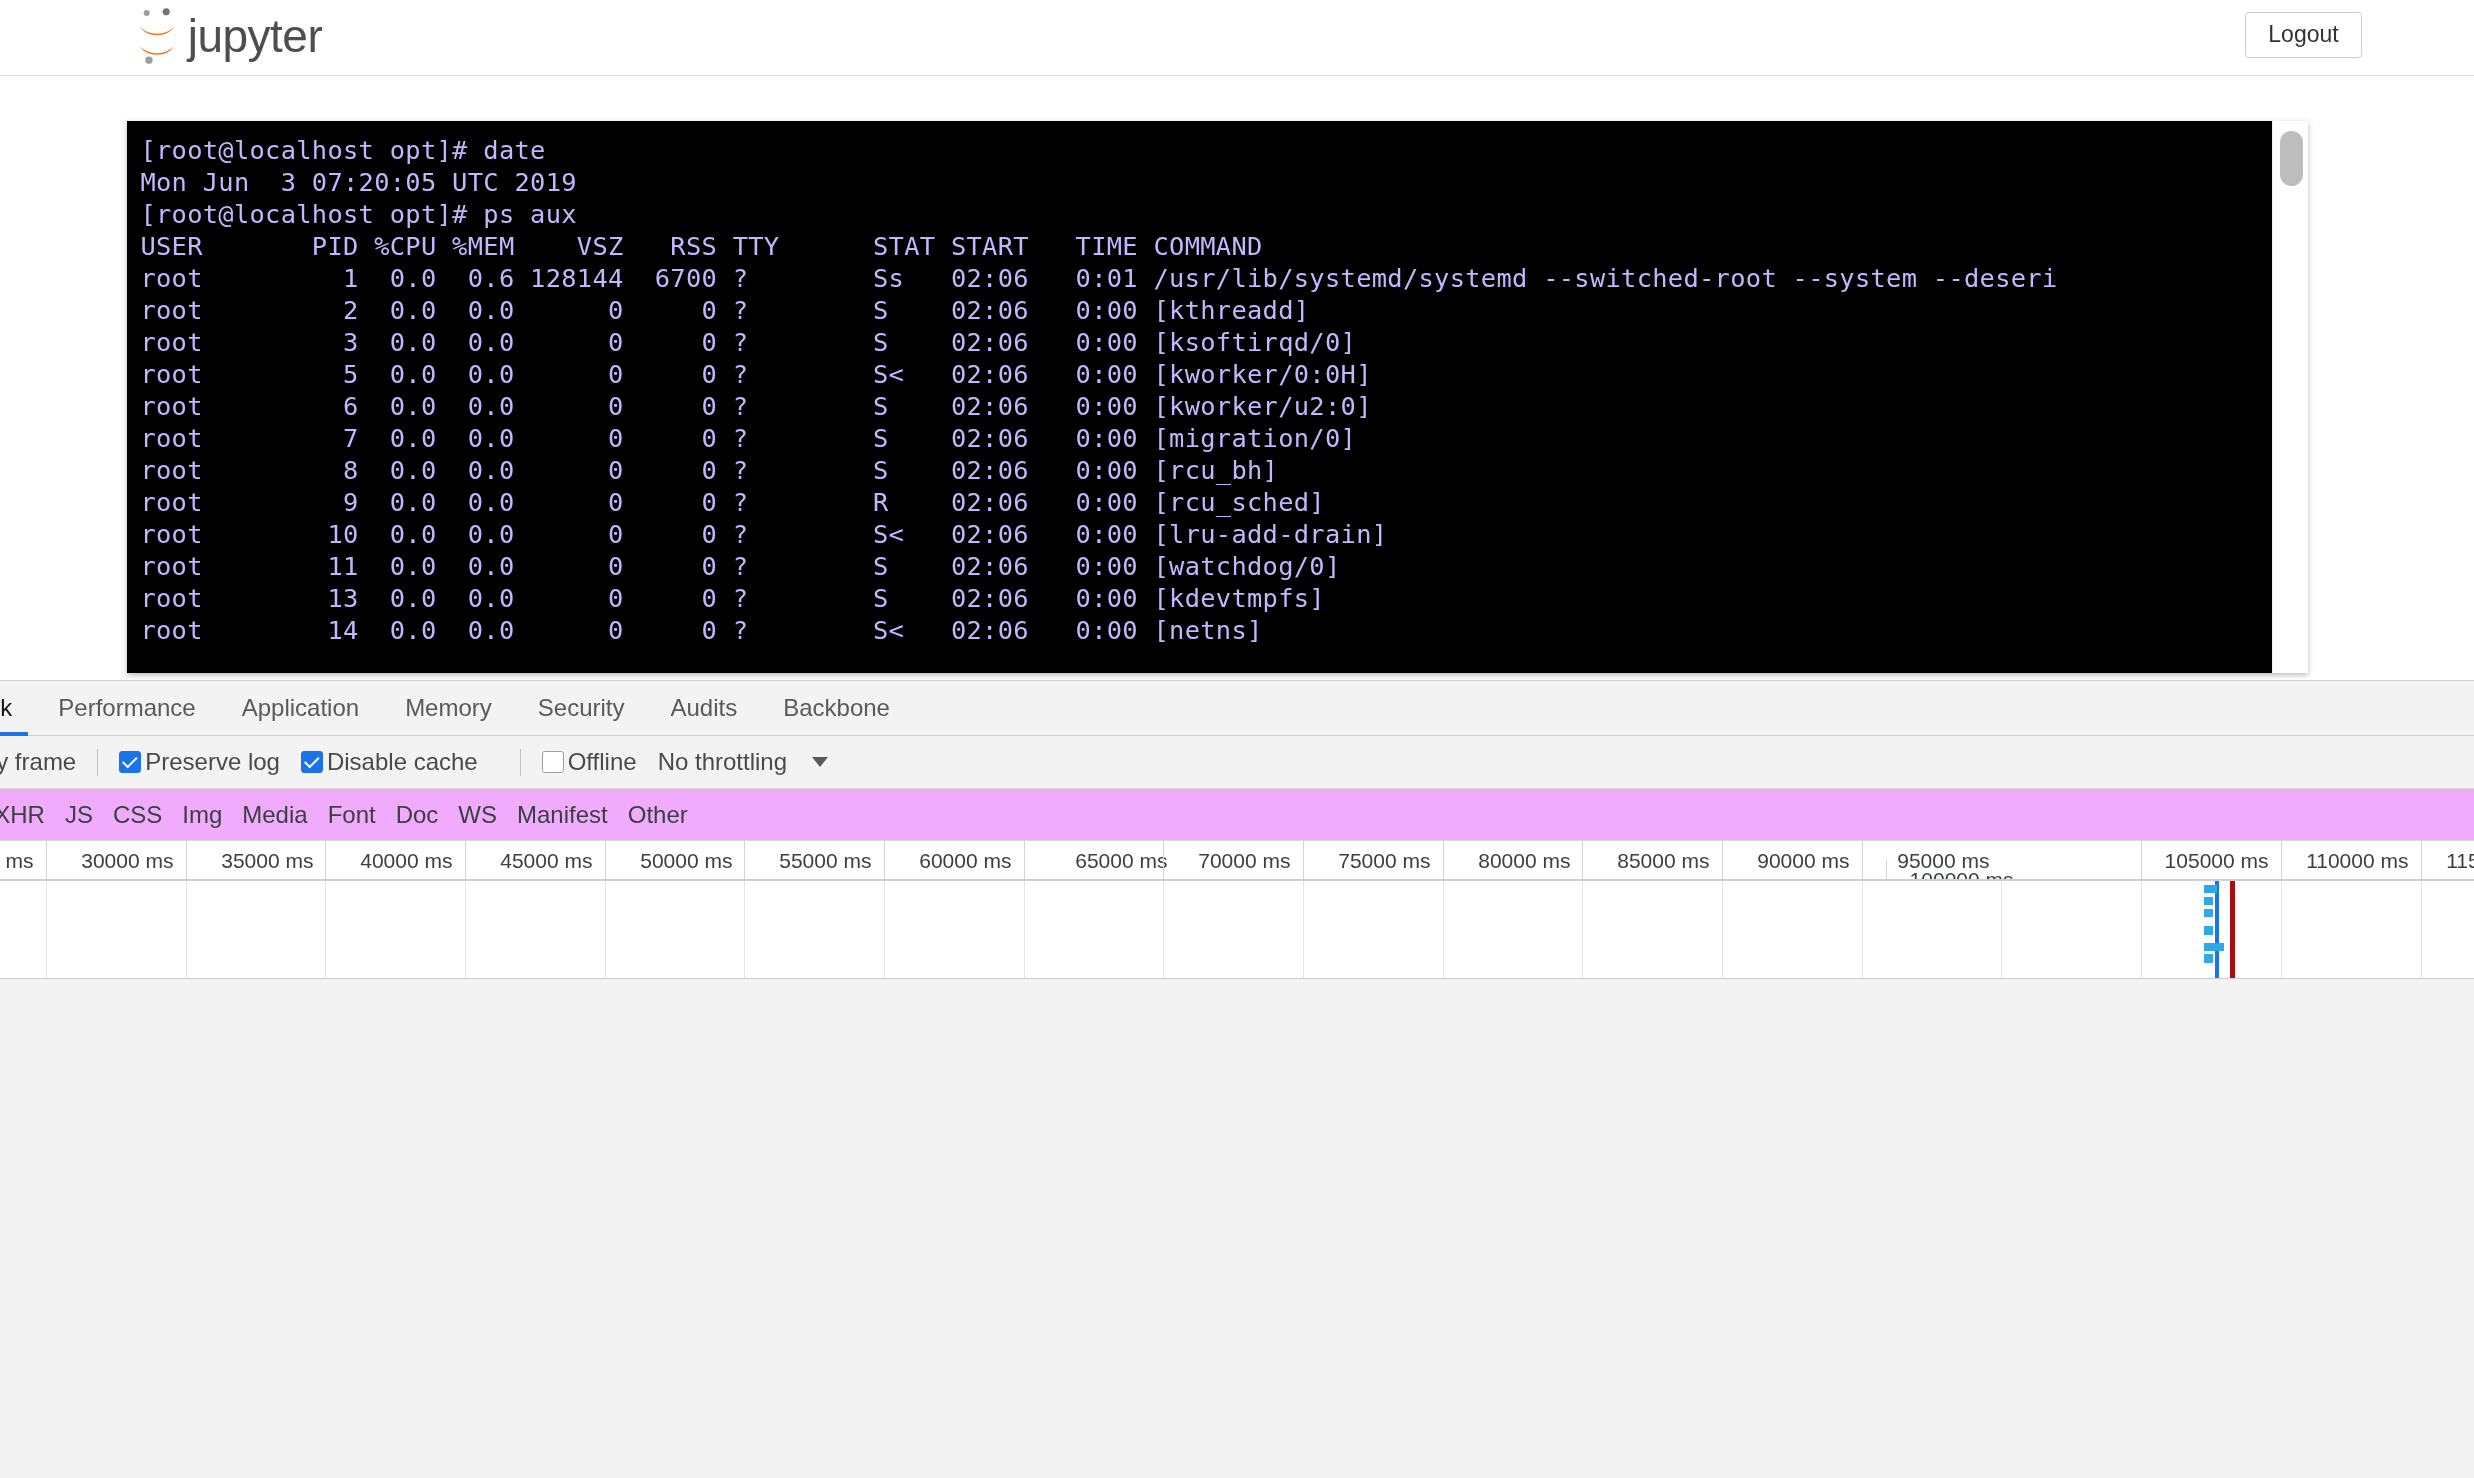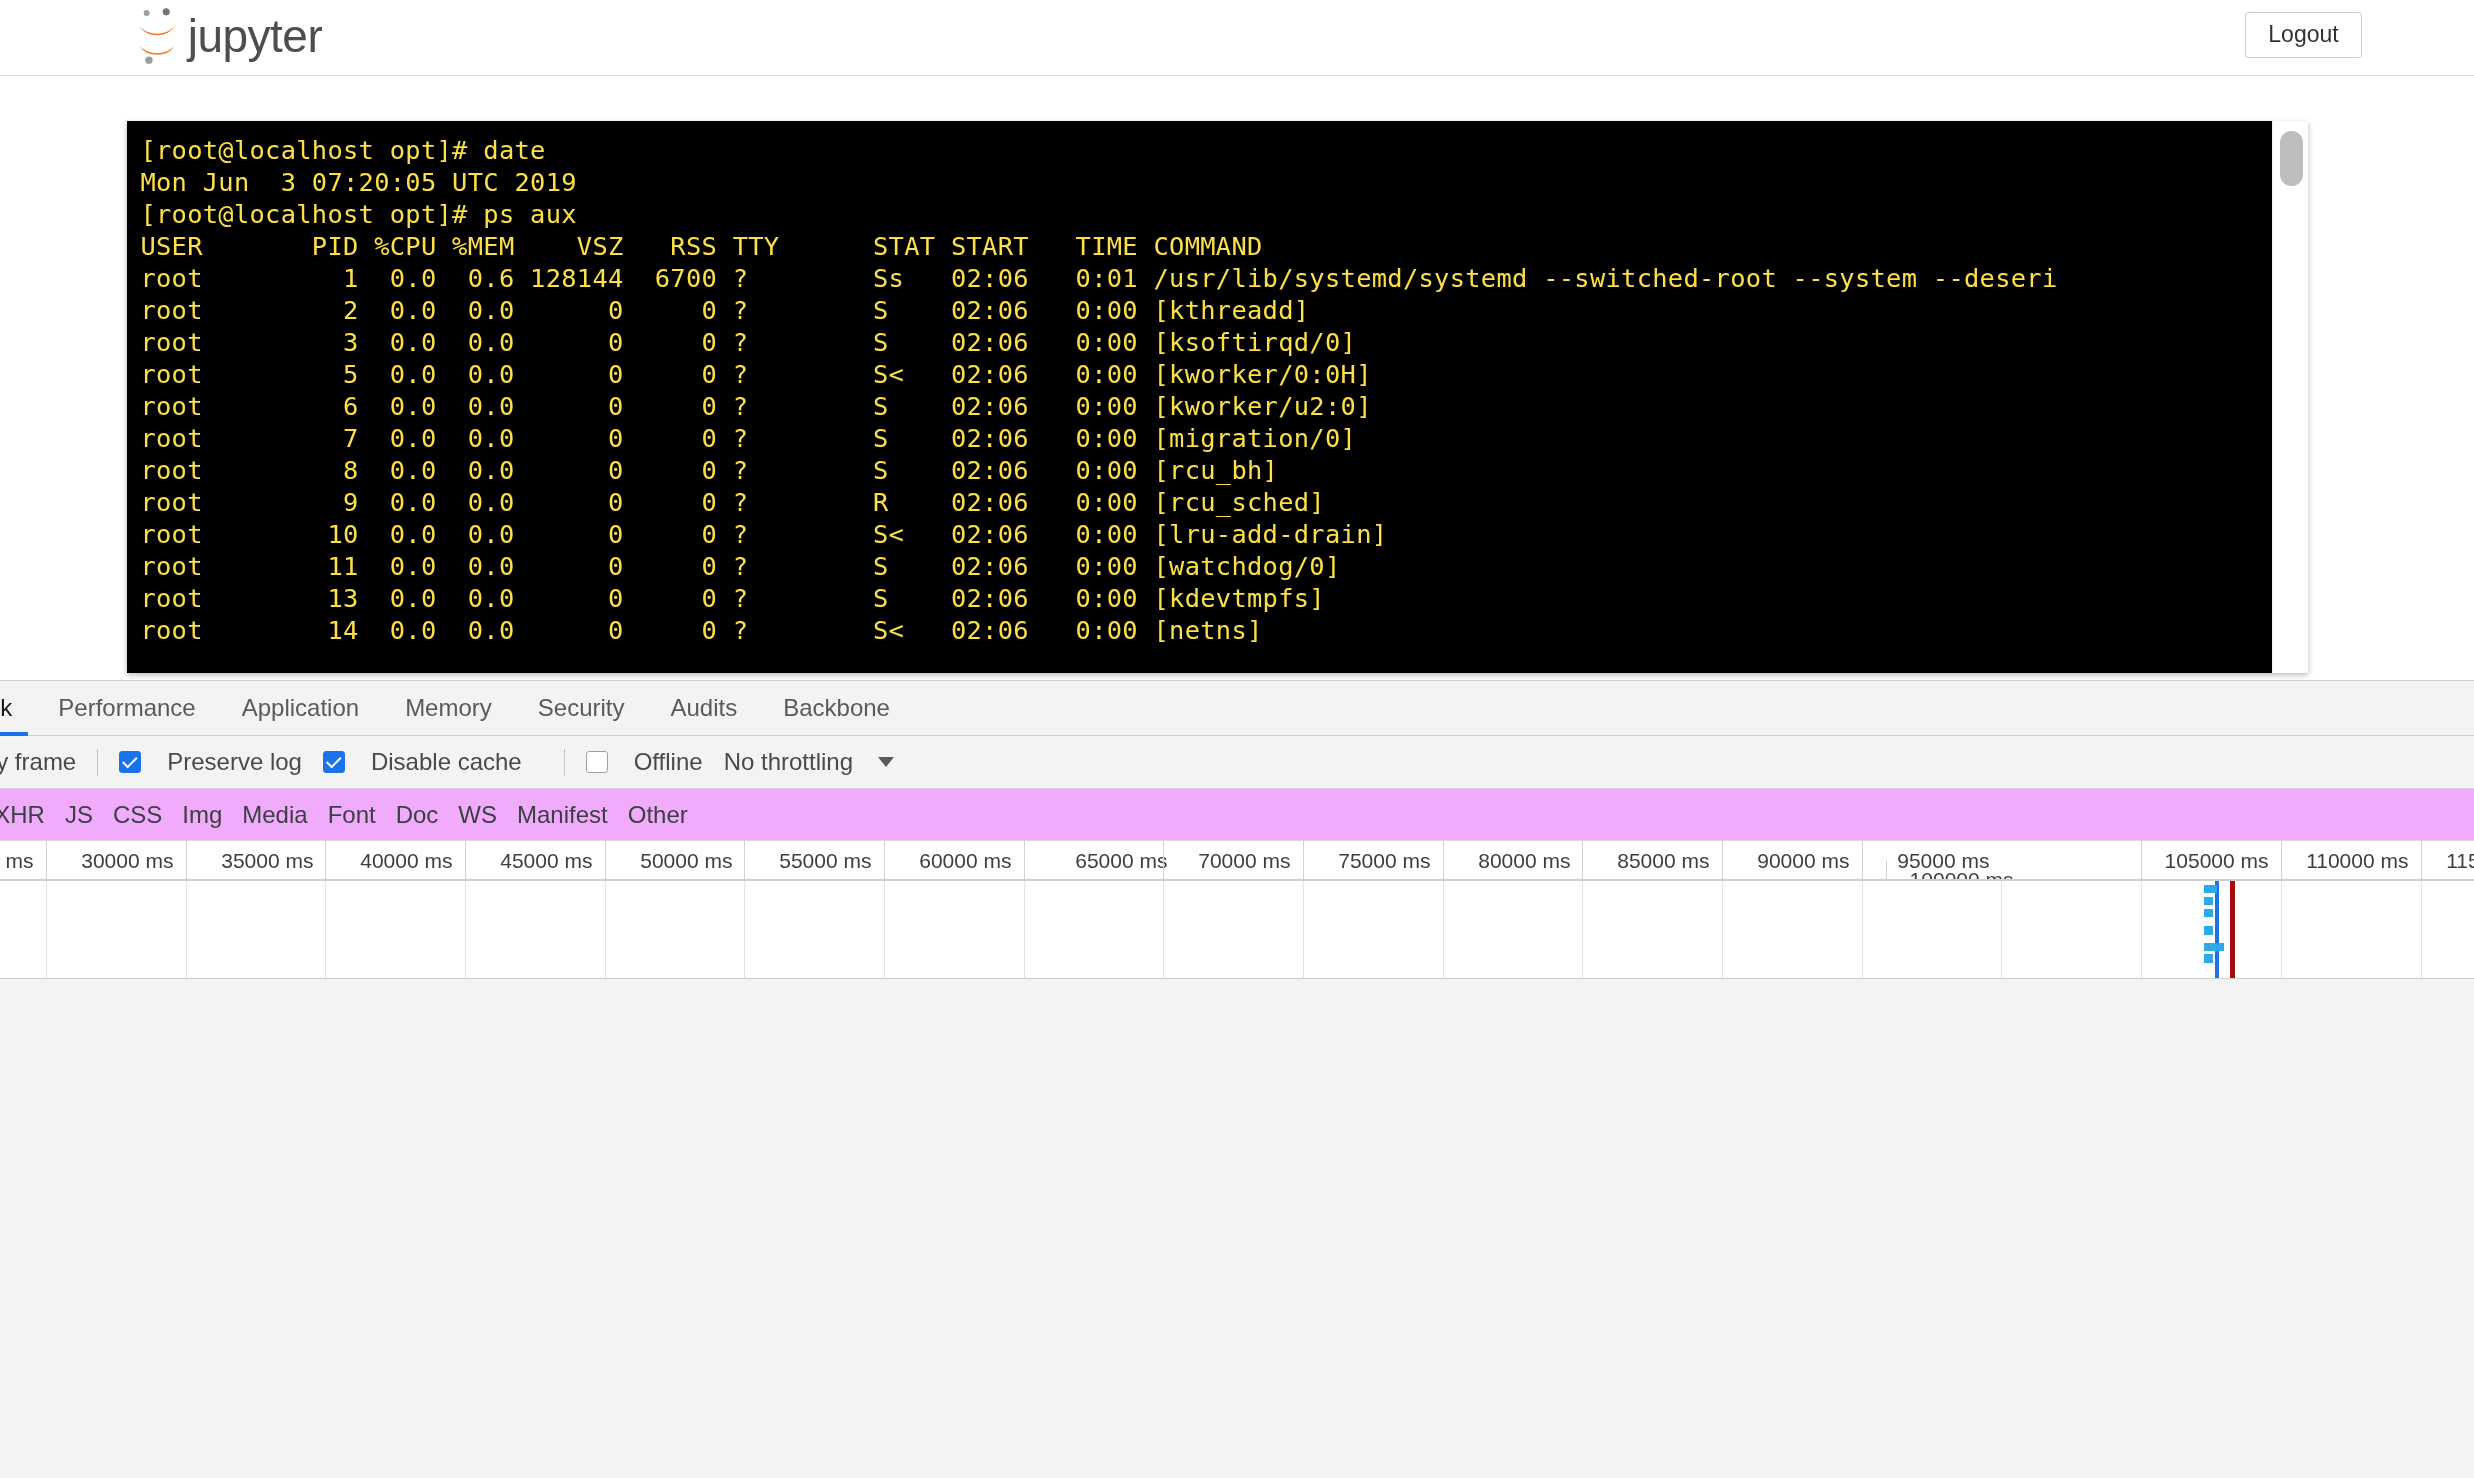--- a/index.html
+++ b/index.html
@@ -42,21 +42,21 @@
     background: #ffffff;
     box-shadow: 0 1.9px 5.8px rgba(0,0,0,0.28);
   }
   .term-screen {
     position: absolute; left: 0; top: 0;
     width: 2145px; height: 552px;
     background: #000000; overflow: hidden;
     padding: 12.5px 0 0 13.4px;
   }
   .term-line {
-    color: #fde047;
+    color: #c4b5fd;
     font-family: "DejaVu Sans Mono", "Liberation Mono", monospace;
     font-size: 25.4px; line-height: 32px;
     white-space: pre; letter-spacing: 0.3px;
   }
   .term-scroll-track {
     position: absolute; right: 0; top: 0; width: 36px; height: 552px;
     background: #ffffff; border-left: 1px solid #f0f0f0;
   }
   .term-scroll-thumb {
     position: absolute; left: 6.7px; top: 9.6px;
@@ -87,21 +87,21 @@
   }
   .dt-tab.first.active::after { left: -7.7px; right: 7.7px; }
 
   .dt-toolbar {
     position: relative; height: 53px; background: #f3f3f3;
     border-bottom: 1px solid #d8d8d8;
     display: flex; align-items: center; gap: 0;
   }
   .tb-text { font-size: 24px; color: #4a4a4a; }
   .tb-sep { width:1px; height:27px; background:#c4c4c4; margin: 0 21px; }
-  .cb-item { display:flex; align-items:center; gap:26px; margin-right: 21px; cursor:pointer;text-align:right; }
+  .cb-item { display:flex; align-items:center; gap:4px; margin-right: 21px; cursor:pointer;text-align:right; }
   .cbox {
     width: 22px; height: 22px; border-radius: 2.9px;
     border: 1px solid #a0a0a0; background: #ffffff;
     display: flex; align-items: center; justify-content: center;
   }
   .cbox.checked { background: #1a73e8; border-color: #1a73e8; }
   .cbox.checked::after {
     content: ""; width: 5.8px; height: 11.5px;
     border: solid #ffffff; border-width: 0 2.4px 2.4px 0;
     transform: rotate(45deg) translate(-1px,-1px);

